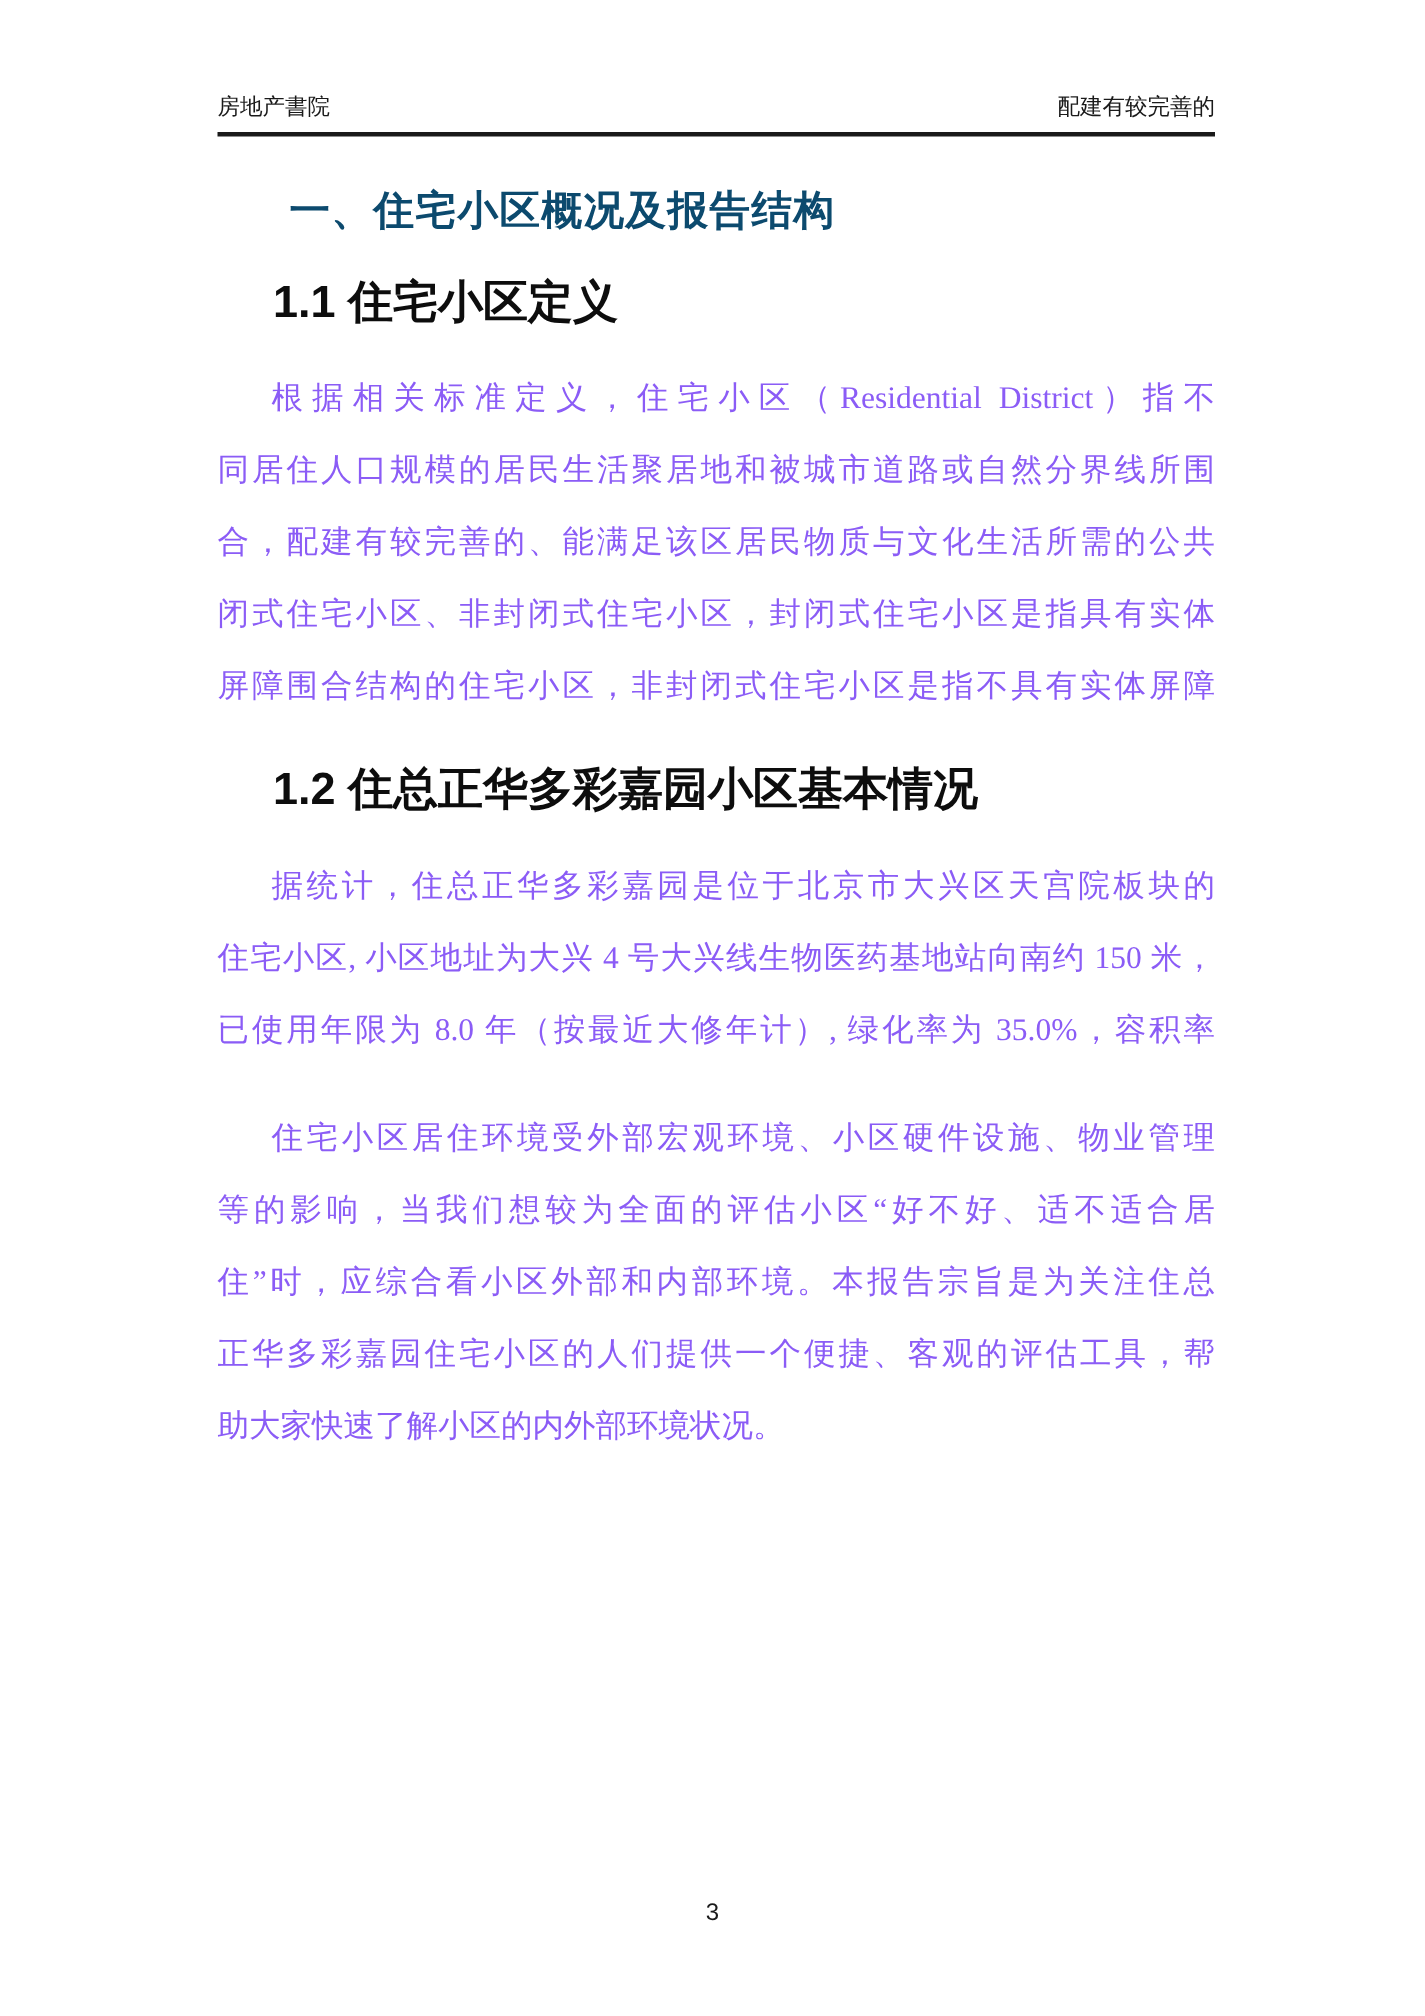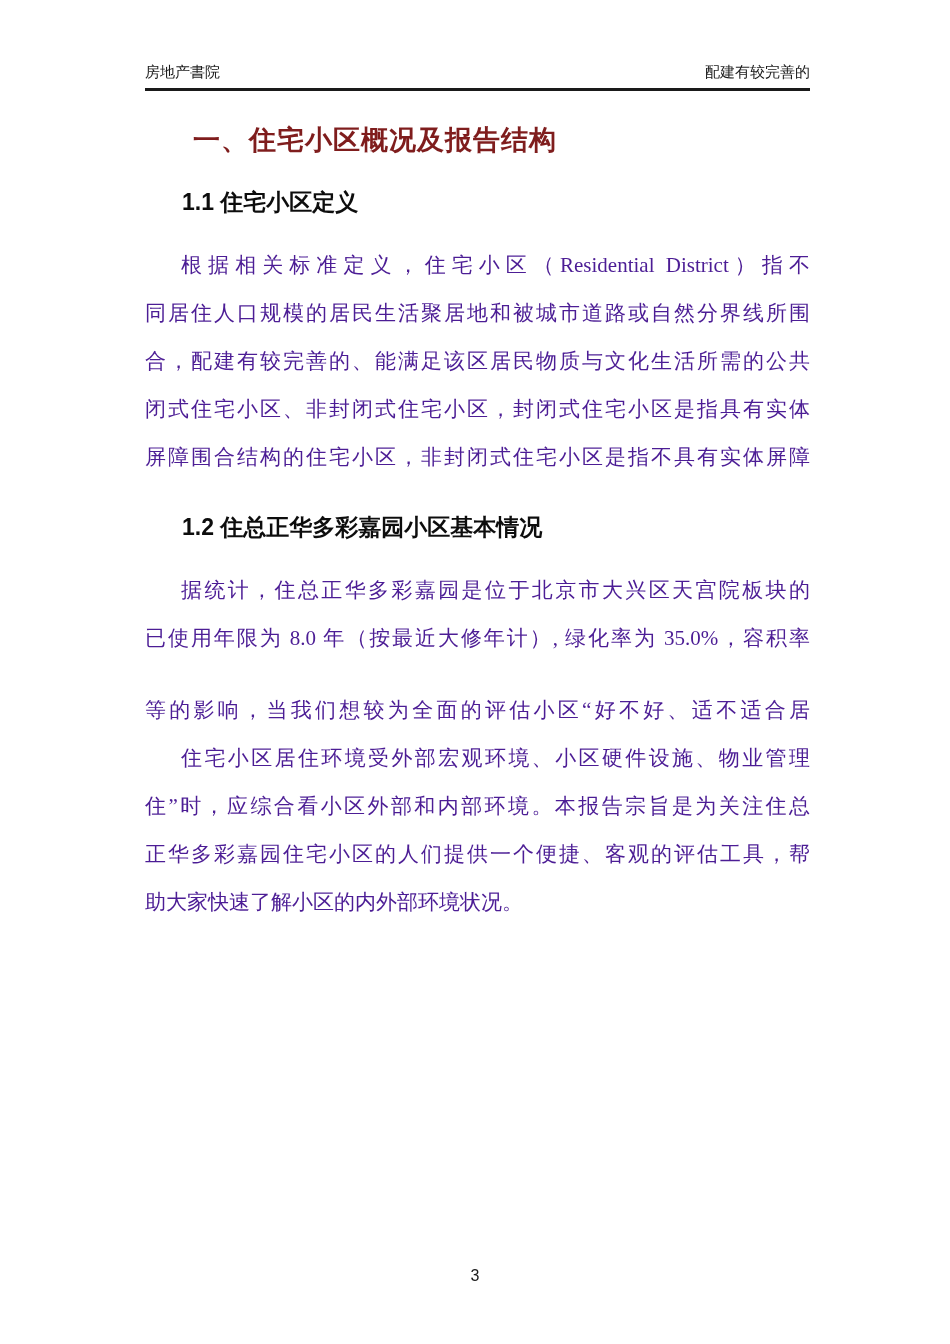--- a/index.html
+++ b/index.html
@@ -30,38 +30,38 @@
     padding-bottom: 7px;
     border-bottom: 3px solid #1a1a1a;
   }
   .chapter-title {
     margin: 33px 0 0 0;
     padding-left: 48px;
     font-family: "Liberation Sans", sans-serif;
     font-size: 27px;
     line-height: 32px;
     font-weight: 700;
-    color: #7f1d1d;
+    color: #0c4a6e;
     letter-spacing: 1px;
   }
   .section-title {
     margin: 31px 0 0 0;
     padding-left: 37px;
     font-family: "Liberation Sans", sans-serif;
-    font-size: 23px;
+    font-size: 30px;
     line-height: 30px;
     font-weight: 700;
     color: #0d0d0d;
   }
   .paragraph {
     margin-top: 24px;
     font-family: "Liberation Serif", "DejaVu Serif", serif;
     font-size: 21px;
     font-weight: 400;
-    color: #4c1d95;
+    color: #8b5cf6;
   }
   .line {
     height: 48px;
     line-height: 48px;
     text-align: justify;
     text-align-last: justify;
     text-justify: inter-ideograph;
     overflow: visible;
   }
   .line.first {
@@ -103,28 +103,29 @@
           <div class="line">合，配建有较完善的、能满足该区居民物质与文化生活所需的公共</div>
           <div class="line">闭式住宅小区、非封闭式住宅小区，封闭式住宅小区是指具有实体</div>
           <div class="line">屏障围合结构的住宅小区，非封闭式住宅小区是指不具有实体屏障</div>
         </div>
   </section>
 
   <section>
     <h2 class="section-title">1.2 住总正华多彩嘉园小区基本情况</h2>
     <div class="paragraph">
           <div class="line first">据统计，住总正华多彩嘉园是位于北京市大兴区天宫院板块的</div>
+          <div class="line">住宅小区, 小区地址为大兴 4 号大兴线生物医药基地站向南约 150 米，</div>
           <div class="line">已使用年限为 8.0 年（按最近大修年计）, 绿化率为 35.0%，容积率</div>
         </div>
   </section>
 
   <section>
     <div class="paragraph">
+          <div class="line first">住宅小区居住环境受外部宏观环境、小区硬件设施、物业管理</div>
           <div class="line">等的影响，当我们想较为全面的评估小区“好不好、适不适合居</div>
-          <div class="line first">住宅小区居住环境受外部宏观环境、小区硬件设施、物业管理</div>
           <div class="line">住”时，应综合看小区外部和内部环境。本报告宗旨是为关注住总</div>
           <div class="line">正华多彩嘉园住宅小区的人们提供一个便捷、客观的评估工具，帮</div>
           <div class="line last">助大家快速了解小区的内外部环境状况。</div>
         </div>
   </section>
 </main>
 
   <footer class="pagefoot">
     <span>3</span>
   </footer>

